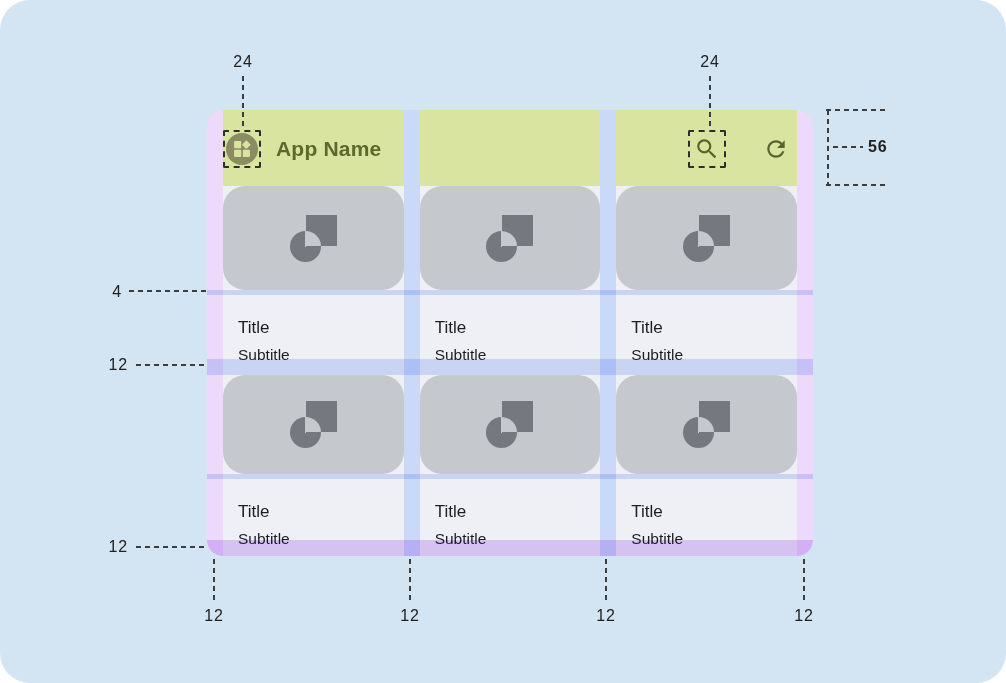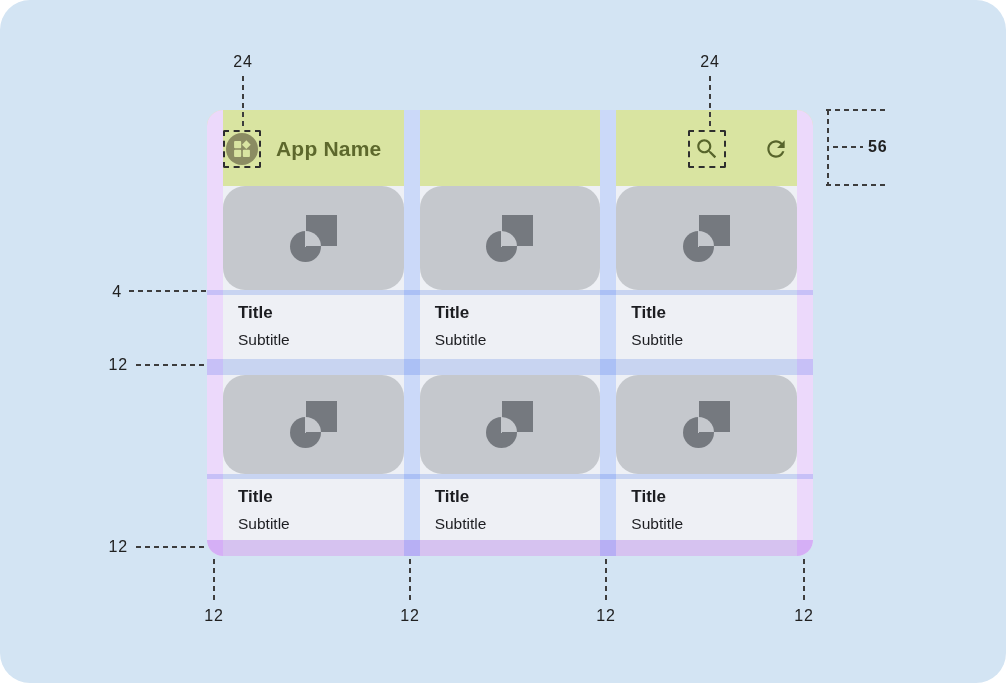--- a/index.html
+++ b/index.html
@@ -20,21 +20,21 @@
     grid-template-columns:16px 1fr 16px 1fr 16px 1fr 16px;
     grid-template-rows:104px 5px 64px 16px 99px 5px 61px 16px;}
   .col2{grid-column:2}.col4{grid-column:4}.col6{grid-column:6}
   .rimg1{grid-row:1}.rtxt1{grid-row:3}.rimg2{grid-row:5}.rtxt2{grid-row:7}
   .card-img{background:#c5c8cd;border-radius:22px;display:flex;align-items:center;justify-content:center;}
   .ph-icon{position:relative;width:47px;height:47px;}
   .ph-square{position:absolute;right:0;top:0;width:31px;height:31px;background:#75797f;}
   .ph-circle{position:absolute;left:0;bottom:0;width:31px;height:31px;border-radius:50%;
     background:conic-gradient(from 0deg,#c5c8cd 0 90deg,#75797f 90deg 360deg);}
   .card-text{padding:7px 8px 0 15px;}
-  .card-title{font-size:17px;font-weight:700;color:#1c1d21;line-height:1.3;}
+  .card-title{font-size:17px;font-weight:400;color:#1c1d21;line-height:1.3;margin-top:15px;}
   .card-subtitle{font-size:15.5px;font-weight:400;color:#1c1d21;line-height:1.3;margin-top:6px;}
 
   
   .ov-grid{position:absolute;inset:0;display:grid;grid-template-columns:16px 1fr 16px 1fr 16px 1fr 16px;pointer-events:none;z-index:2;}
   .ov-grid > div{grid-row:1;mix-blend-mode:multiply;}
   .ov-margin{background:#ecd9fb;}
   .ov-gutter{background:#cbd9f9;}
   .band{position:absolute;left:0;right:0;mix-blend-mode:multiply;pointer-events:none;z-index:2;}
   .band-blue{background:#d7e2fb;}
   .band-bottom{background:#e6cefa;}

